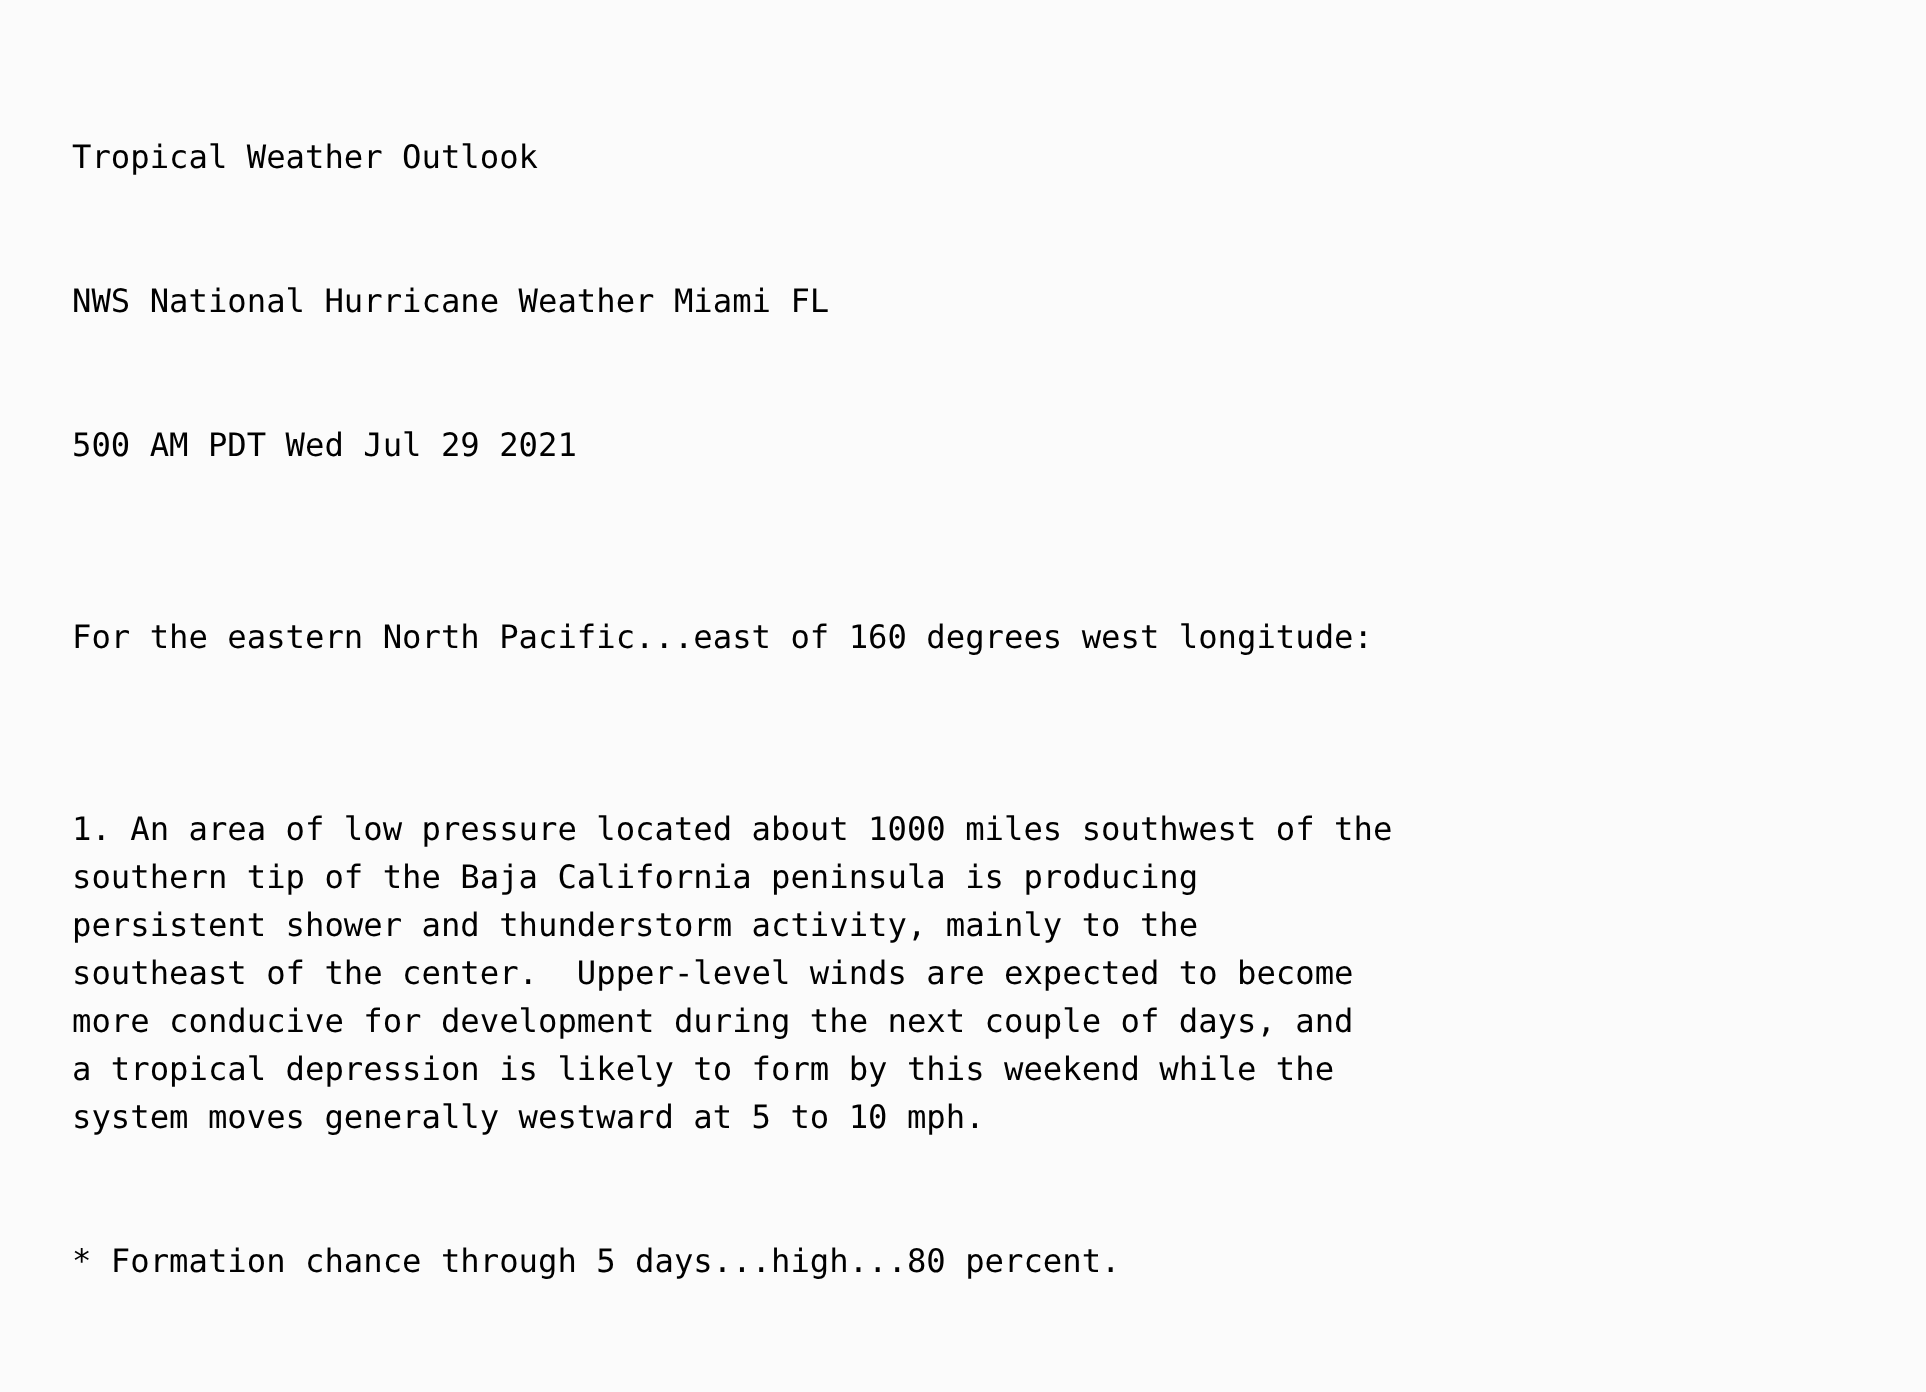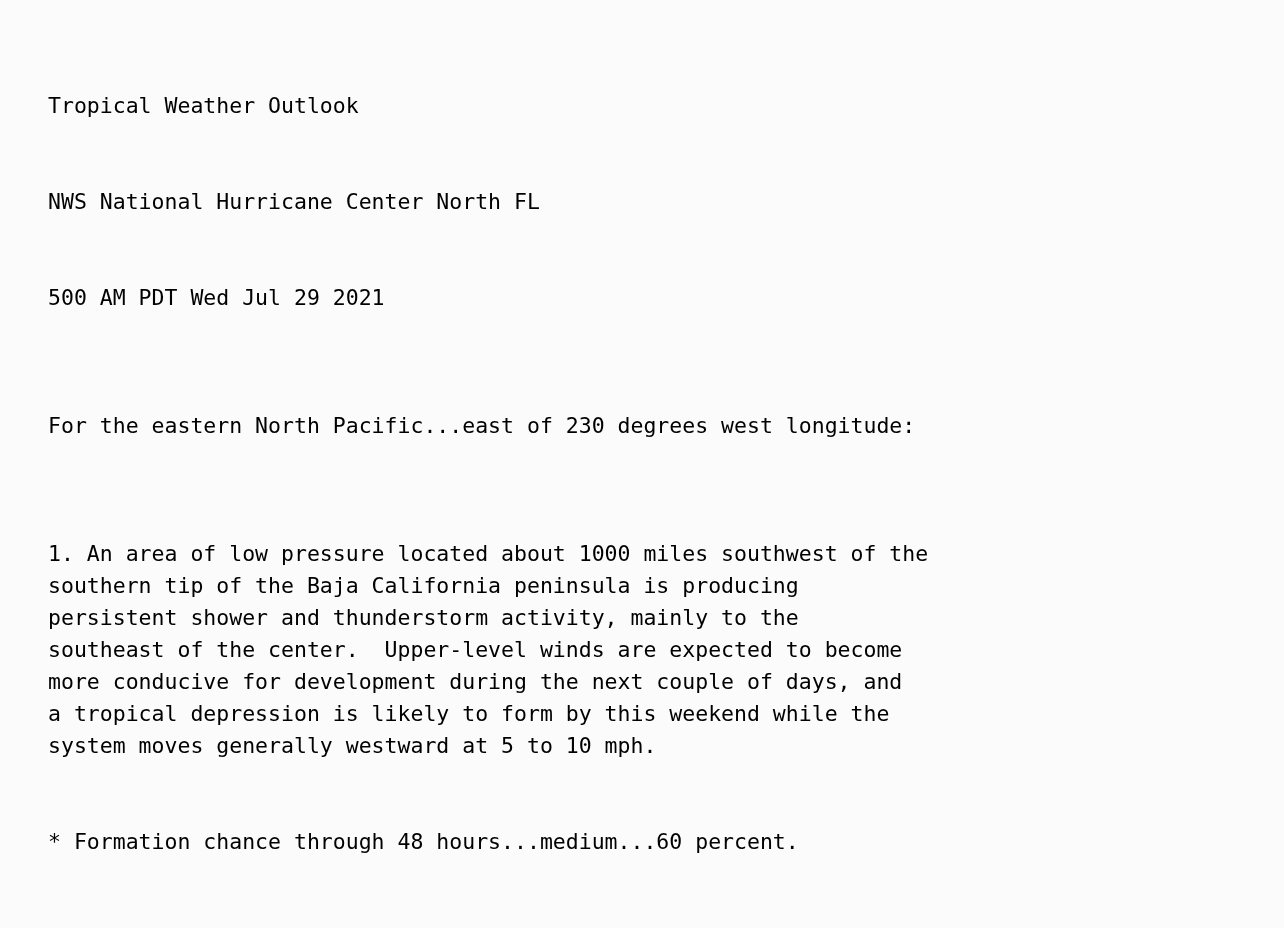--- a/index.html
+++ b/index.html
@@ -31,35 +31,34 @@
     margin: 0;
   }
 </style>
 </head>
 <body>
 
 <div class="document">
 
   <div class="text-block">
     <div class="para">Tropical Weather Outlook</div>
-    <div class="para">NWS National Hurricane Center North FL</div>
+    <div class="para">NWS National Hurricane Weather Miami FL</div>
     <div class="para">500 AM PDT Wed Jul 29 2021</div>
   </div>
 
   <div class="blank-line"></div>
 
-  <div class="text-block">For the eastern North Pacific...east of 230 degrees west longitude:</div>
+  <div class="text-block">For the eastern North Pacific...east of 160 degrees west longitude:</div>
 
   <div class="blank-line"></div>
 
   <div class="text-block">
     <div class="para">1. An area of low pressure located about 1000 miles southwest of the
 southern tip of the Baja California peninsula is producing
 persistent shower and thunderstorm activity, mainly to the
 southeast of the center.  Upper-level winds are expected to become
 more conducive for development during the next couple of days, and
 a tropical depression is likely to form by this weekend while the
 system moves generally westward at 5 to 10 mph.</div>
-    <div class="para">* Formation chance through 48 hours...medium...60 percent.</div>
     <div class="para">* Formation chance through 5 days...high...80 percent.</div>
   </div>
 
 </div>
 
 </body></html>

